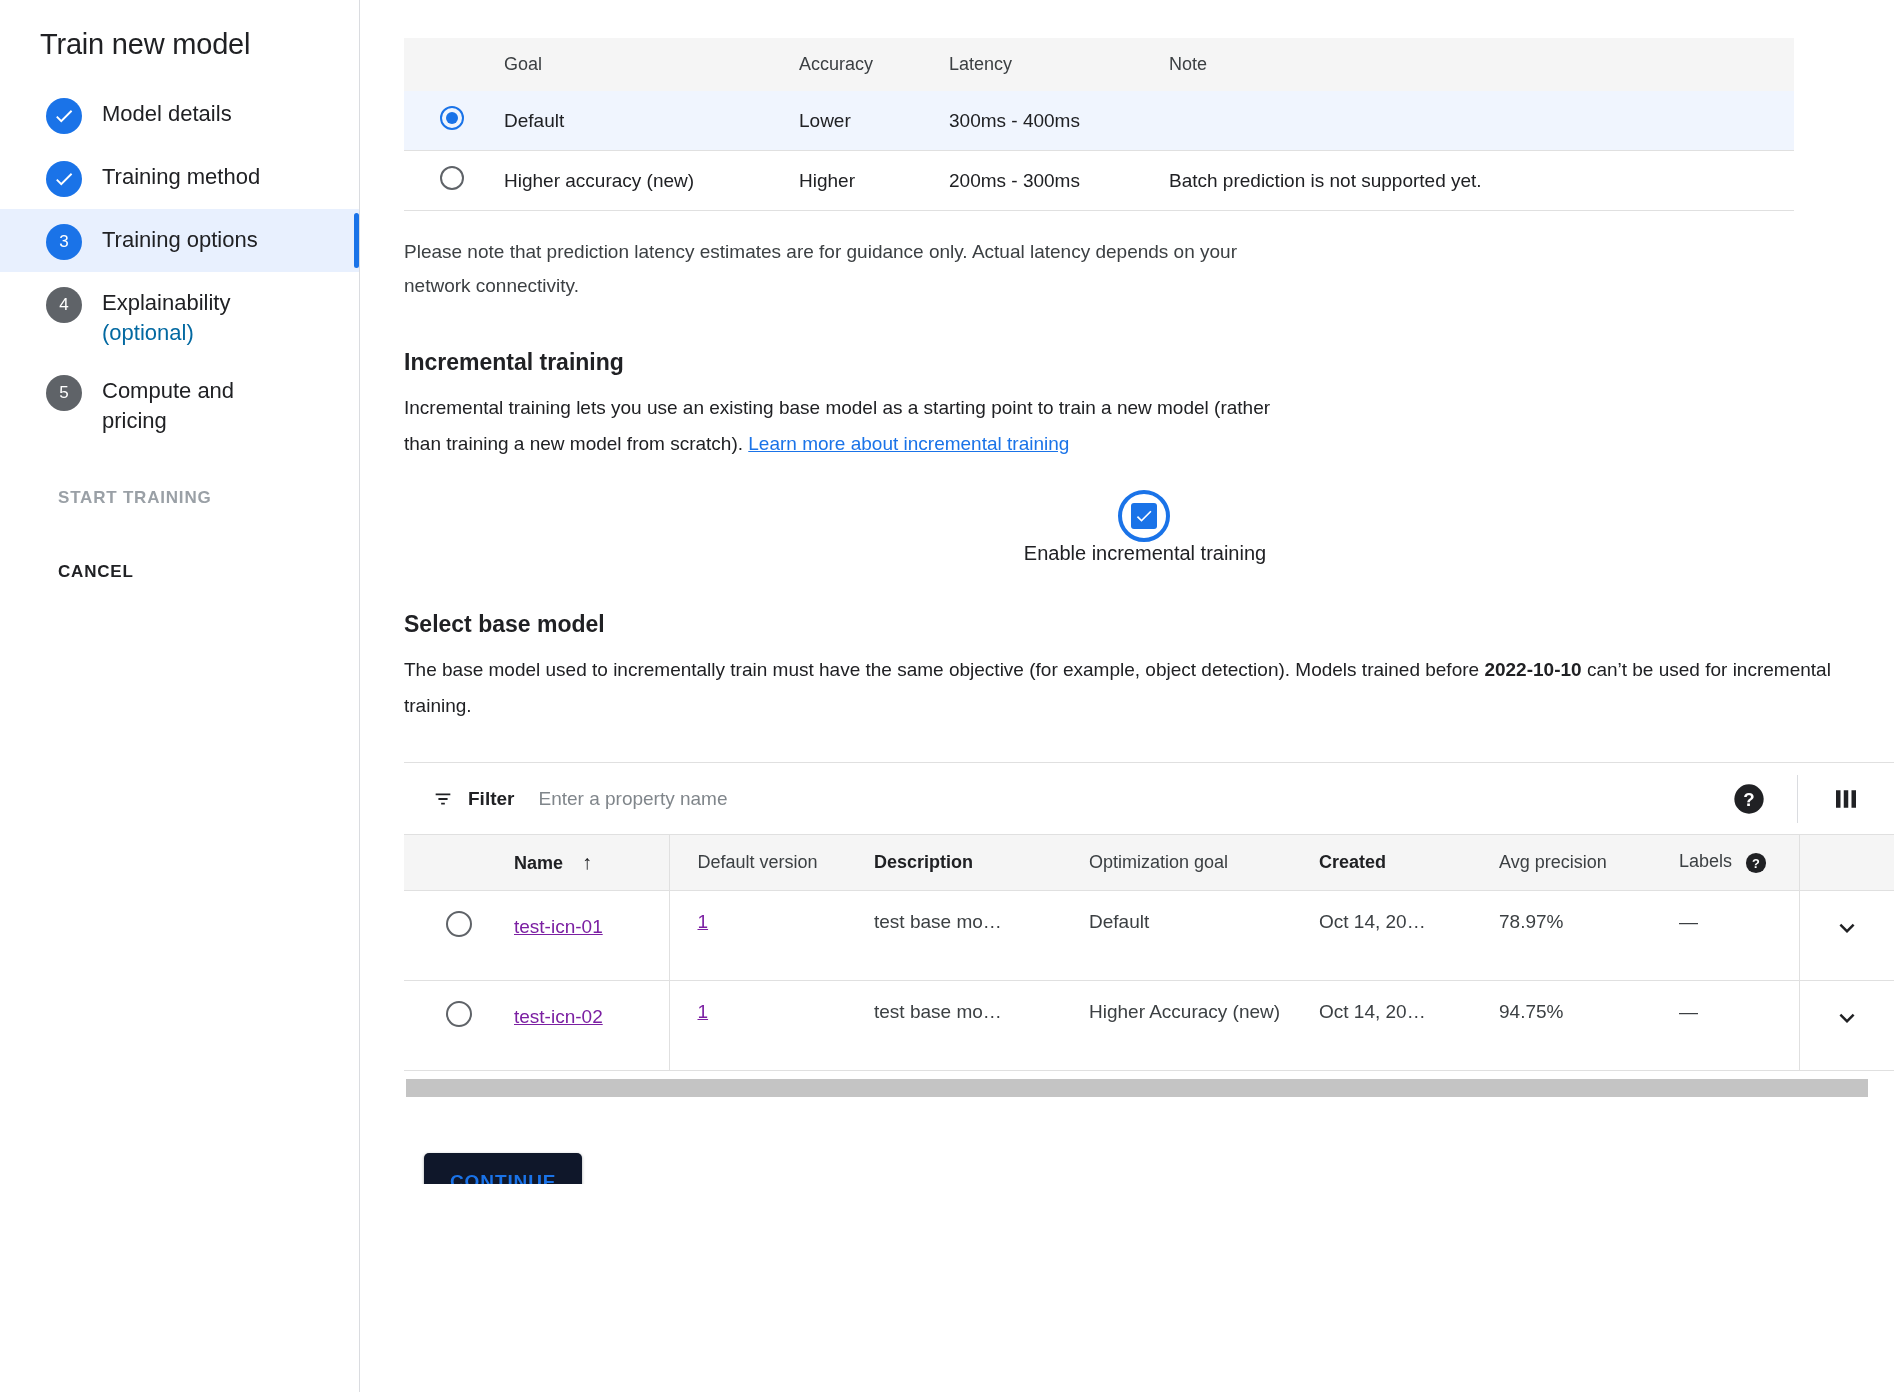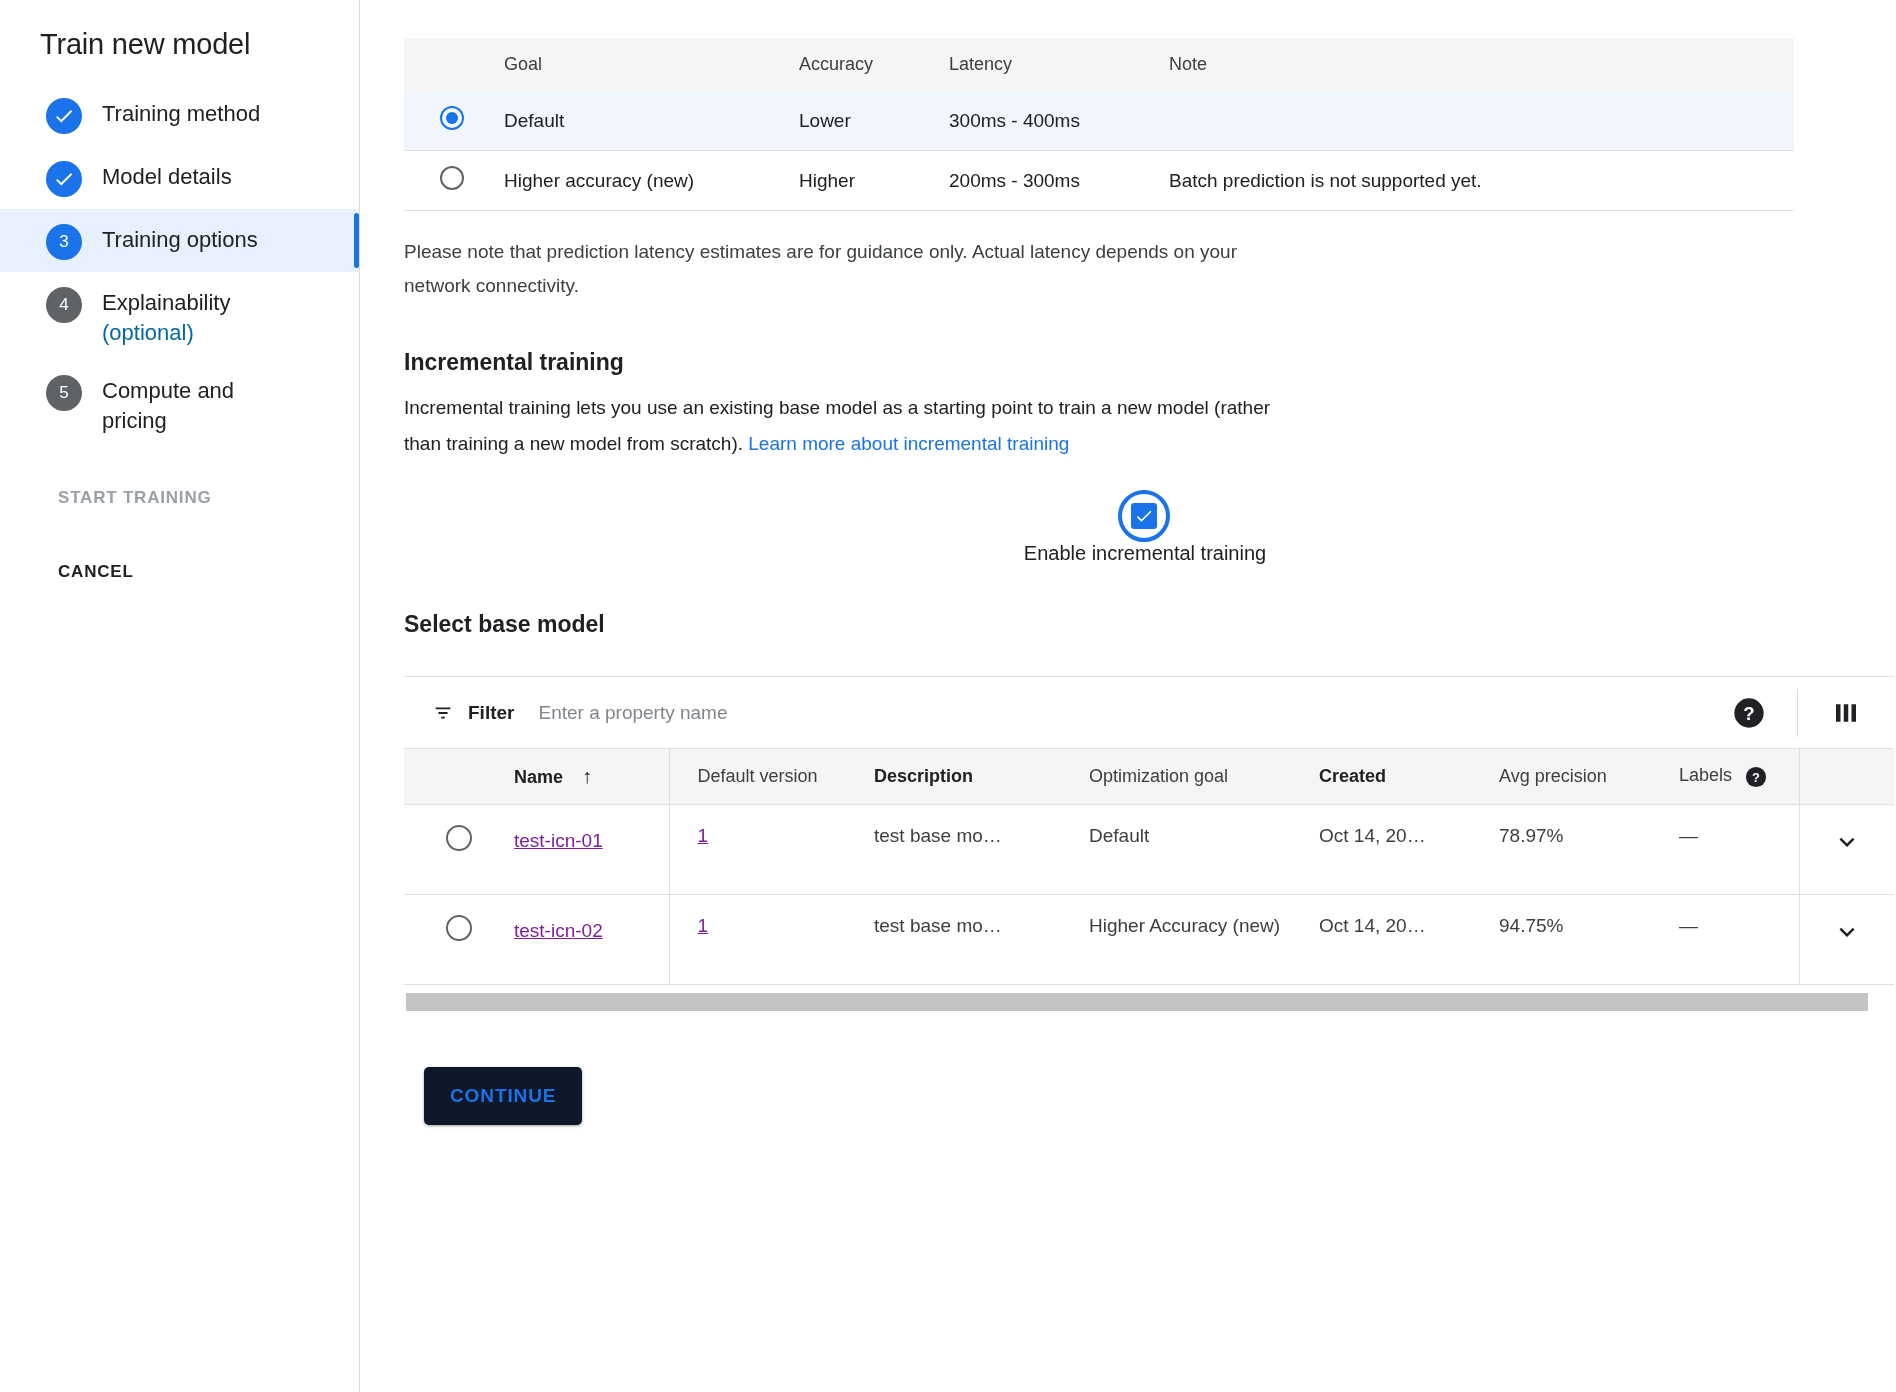--- a/index.html
+++ b/index.html
@@ -150,21 +150,21 @@
     margin-top: 46px;
   }
   .section-p {
     font-size: 19px;
     line-height: 36px;
     color: #202124;
     margin-top: 14px;
     max-width: 900px;
   }
   .section-p.wide { max-width: 1470px; }
-  .link { color: #1a73e8; cursor: pointer; text-align: right; }
+  .link { color: #1a73e8; text-decoration: underline; cursor: pointer; text-align: right; }
 
   
   .cb-row {
     display: flex;
     align-items: center;
     margin-top: 28px;
     margin-left: -12px;
     flex-direction: column;
   }
   .cb-focus {
@@ -298,30 +298,30 @@
     <div class="wizard-title">Train new model</div>
 
     <nav class="steps">
 
       <div class="step">
         <span class="step-badge done">
           <svg width="22" height="22" viewBox="0 0 24 24">
               <path fill="#fff" d="M9 16.17 4.83 12l-1.42 1.41L9 19 21 7l-1.41-1.41z"></path>
             </svg>
         </span>
-        <span class="step-label">Training method</span>
+        <span class="step-label">Model details</span>
       </div>
 
       <div class="step">
         <span class="step-badge done">
           <svg width="22" height="22" viewBox="0 0 24 24">
               <path fill="#fff" d="M9 16.17 4.83 12l-1.42 1.41L9 19 21 7l-1.41-1.41z"></path>
             </svg>
         </span>
-        <span class="step-label">Model details</span>
+        <span class="step-label">Training method</span>
       </div>
 
       <div class="step active">
         <span class="step-badge current">3</span>
         <span class="step-label">Training options</span>
       </div>
 
       <div class="step">
         <span class="step-badge todo">4</span>
         <span class="step-label">
@@ -392,20 +392,23 @@
           <svg width="20" height="20" viewBox="0 0 24 24">
               <path fill="#fff" d="M9 16.17 4.83 12l-1.42 1.41L9 19 21 7l-1.41-1.41z"></path>
             </svg>
         </span>
       </span>
       <span class="cb-label">Enable incremental training</span>
     </div>
 
     
     <div class="section-h">Select base model</div>
+    <div class="section-p wide">
+      <span>The base model used to incrementally train must have the same objective (for example, object detection). Models trained before </span><b>2022-10-10</b><span> can’t be used for incremental training.</span>
+    </div>
 
     
     <div class="models-panel">
 
       <div class="filter-bar">
         <span class="filter-icon">
           <svg width="22" height="22" viewBox="0 0 24 24">
             <path fill="#202124" d="M4 6h16v2H4zM7 11h10v2H7zM10 16h4v2h-4z"></path>
           </svg>
         </span>

